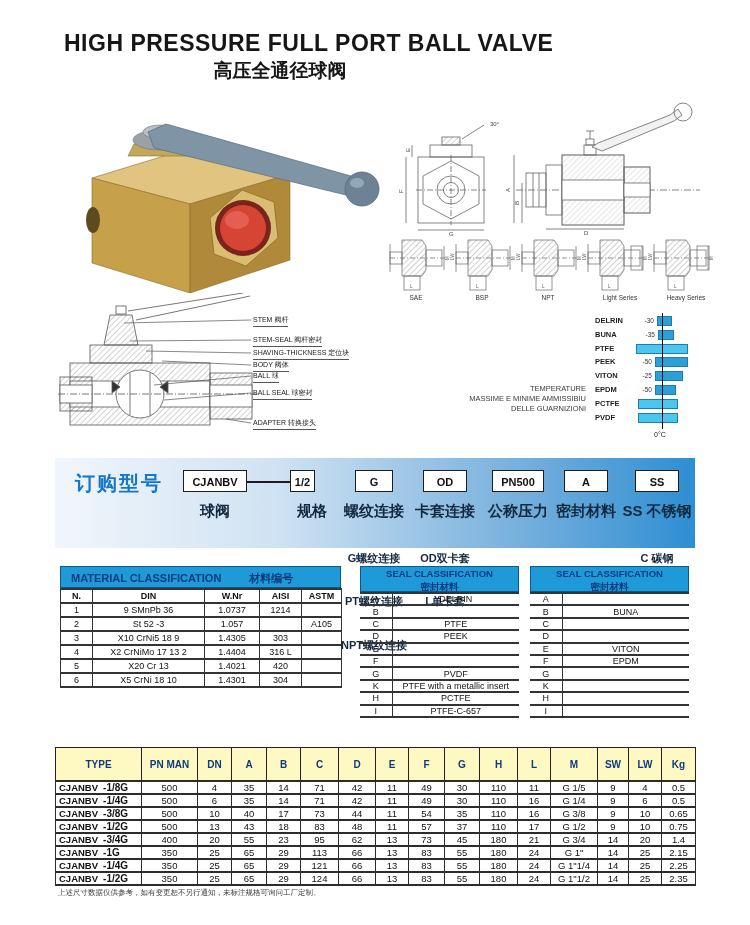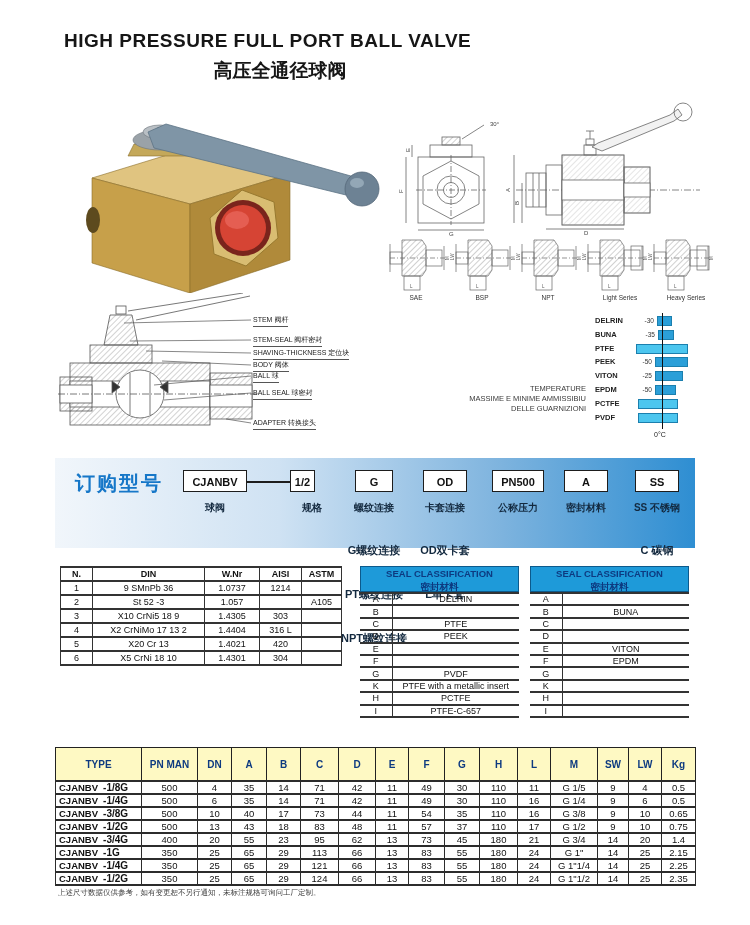--- a/index.html
+++ b/index.html
@@ -1,21 +1,21 @@
 <!DOCTYPE html>
 <html><head>
 <meta charset="utf-8">
 <style>
   html,body{margin:0;padding:0;background:#fff;}
   .page{position:relative;width:750px;height:925px;background:#ffffff;overflow:hidden;
         font-family:"Liberation Sans",sans-serif;color:#1a1a1a;}
   .abs{position:absolute;}
 
   
-  .title{position:absolute;left:64px;top:30px;font-size:19px;font-weight:800;letter-spacing:.5px;color:#161616;}
+  .title{position:absolute;left:64px;top:30px;font-size:23px;font-weight:800;letter-spacing:.5px;color:#161616;}
   .subtitle{position:absolute;left:65px;top:58px;width:430px;text-align:center;font-size:19px;font-weight:800;color:#161616;}
 
   
   .callout{position:absolute;left:195px;font-size:7px;color:#222;white-space:nowrap;
            border-bottom:1px solid #555;padding-bottom:1px;}
 
   
   .chart-title{position:absolute;width:118px;text-align:right;font-size:7.5px;line-height:1.35;color:#3a3a3a;white-space:pre-line;}
   .chart-rows{position:absolute;left:125px;top:8px;width:135px;height:118px;}
   .crow-name{position:absolute;font-size:7.5px;font-weight:700;color:#222;}
@@ -25,21 +25,21 @@
   .czero{position:absolute;font-size:7px;color:#222;}
 
   
   .band{position:absolute;left:55px;top:458px;width:640px;height:90px;
         background:linear-gradient(90deg,#f1f6fb 0%,#cfe2f3 35%,#7db3de 70%,#2e8ed2 100%);}
   .band-title{position:absolute;left:20px;top:12px;font-size:20px;font-weight:800;color:#1677c8;letter-spacing:2px;}
   .obox{position:absolute;top:12px;height:22px;background:#fff;border:1.5px solid #1d1d1d;
         text-align:center;line-height:22px;font-size:11px;font-weight:700;color:#111;box-sizing:border-box;}
   .oline{position:absolute;top:23px;height:1.5px;background:#1d1d1d;}
   .olbl{position:absolute;top:42px;width:110px;text-align:center;color:#13293f;}
-  .olbl .lg{font-size:10px;font-weight:700;line-height:1.5;}
+  .olbl .lg{font-size:15px;font-weight:700;line-height:1.5;}
   .olbl .sm{font-size:11px;font-weight:600;line-height:1.45;margin-top:28px;}
 
   
   .tblwrap{position:absolute;}
   .tbl-head{background:#1e9ad9;color:#0d3a80;font-weight:700;text-align:center;
             border:1px solid #0c5a8c;box-sizing:border-box;}
   .mat-head{height:22px;line-height:22px;font-size:11px;text-align:left;padding-left:10px;}
   .mat-head .gap{display:inline-block;width:28px;}
   .seal-head{height:26px;font-size:9.5px;line-height:1.35;padding-top:1px;}
   table{border-collapse:collapse;width:100%;table-layout:fixed;}
@@ -318,20 +318,23 @@
         </div>
         <div class="obox" style="left: 580px; width: 44px;">SS</div>
         <div class="olbl" style="left: 547px;">
           <div class="lg">SS 不锈钢</div>
           <div class="sm">C 碳钢</div>
         </div>
       </div>
   </div>
 
   <div class="tblwrap" style="left:60px;top:566px;width:281px;">
+    <div class="tbl-head mat-head">
+      <span>MATERIAL CLASSIFICATION</span><span class="gap"></span><span>材料编号</span>
+    </div>
     <table class="grid" id="material-table">
       <colgroup>
           <col style="width:32px">
           <col style="width:112px">
           <col style="width:55px">
           <col style="width:42px">
           <col style="width:40px">
         </colgroup>
       <thead>
           <tr>

